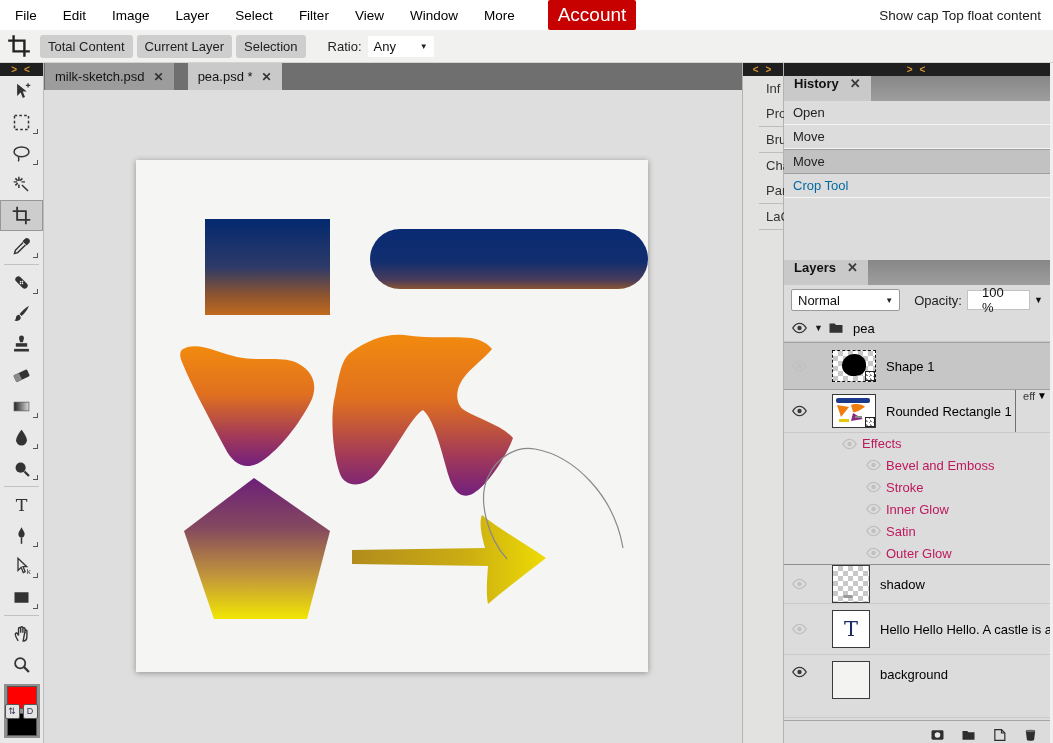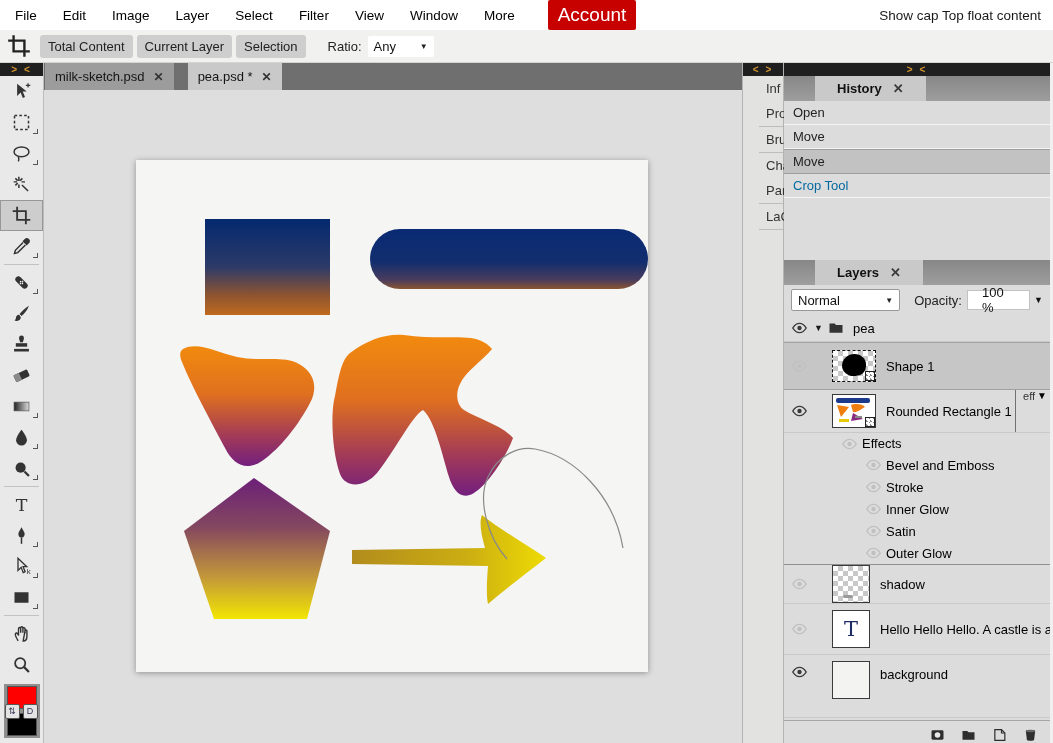--- a/index.html
+++ b/index.html
@@ -50,21 +50,21 @@
   .document{position:absolute;left:92px;top:70px;width:512px;height:512px;background:#f5f5f4;box-shadow:0 1px 6px rgba(0,0,0,.35);}
 
   
   .strip{width:40px;background:#e2e2e1;border-left:1px solid #b3b3b3;border-right:1px solid #b3b3b3;display:flex;flex-direction:column;flex:0 0 auto;}
   .strip-item{height:25px;display:flex;align-items:center;padding-left:7px;color:#333;cursor:pointer;flex:0 0 auto;}
   .strip-divider{height:1px;background:#bdbdbd;flex:0 0 auto;}
 
   
   .panels{width:269px;background:#dcdcdc;display:flex;flex-direction:column;flex:0 0 auto;border-right:3px solid #f0f0f0;box-sizing:border-box;}
   .paneltab-row{height:25px;background:linear-gradient(#878787,#9e9e9e);display:flex;align-items:stretch;flex:0 0 auto;}
-  .paneltab{background:#c9c9c9;display:flex;align-items:center;padding:0 22px;font-weight:bold;color:#111;cursor:pointer;margin-left:31px;}
+  .paneltab{background:#c9c9c9;display:flex;align-items:flex-start;padding:0 10px;font-weight:bold;color:#111;cursor:pointer;}
   .closex{margin-left:11px;font-weight:bold;color:#3a3a3a;cursor:pointer;}
   .history-list{flex:0 0 auto;}
   .history-item{height:23px;line-height:23px;padding:0 9px;border-bottom:1px solid #f4f4f4;color:#222;cursor:pointer;}
   .history-item.selected{background:#c2c2c2;border-top:1px solid #9e9e9e;border-bottom:1px solid #9e9e9e;}
   .history-item.disabled{color:#0369a1;}
   .history-blank{height:62px;flex:0 0 auto;}
 
   .layers{flex:1;display:flex;flex-direction:column;min-height:0;}
   .layer-controls{height:30px;display:flex;align-items:center;padding:0 7px;flex:0 0 auto;}
   .blend-select{width:106px;background:#fff;border:1px solid #999;border-radius:2px;height:20px;display:flex;align-items:center;justify-content:space-between;padding:0 6px;cursor:pointer;}
@@ -98,21 +98,21 @@
   .shadow-smudge{position:absolute;left:10px;bottom:4px;width:10px;height:3px;background:#9a9a9a;border-radius:2px;}
   .text-thumb{width:36px;height:36px;display:flex;align-items:center;justify-content:center;font-family:"DejaVu Serif",serif;font-size:21px;color:#1c2a66;}
   .bg-thumb{width:36px;height:36px;background:#f3f3f2;}
   .eff-box{position:absolute;right:3px;top:0;bottom:0;display:flex;border-left:1px solid #707070;padding-left:7px;cursor:pointer;}
   .eff-label{font-size:11px;color:#333;margin-right:2px;}
   .eff-caret{font-size:10px;color:#000;}
   .fx-header{height:21px;display:flex;align-items:center;padding-left:52px;flex:0 0 auto;cursor:pointer;}
   .fx-header .eye{width:26px;}
   .fx-item{height:22px;display:flex;align-items:center;padding-left:76px;flex:0 0 auto;cursor:pointer;}
   .fx-item .eye{width:26px;}
-  .fx-name{color:#000000;}
+  .fx-name{color:#be185d;}
   .fx-sep{height:1px;background:#8f8f8f;flex:0 0 auto;}
   .layers-spacer{flex:1;min-height:2px;}
   .layers-footer{height:28px;border-top:1px solid #a6a6a6;display:flex;align-items:center;justify-content:flex-end;padding:0 10px;flex:0 0 auto;}
   .foot-ic{width:20px;height:18px;margin-left:11px;color:#2e2e2e;cursor:pointer;display:flex;align-items:center;justify-content:center;}
   .foot-ic svg{width:17px;height:16px;}
 </style>
 </head>
 <body>
 
 <div class="app">

